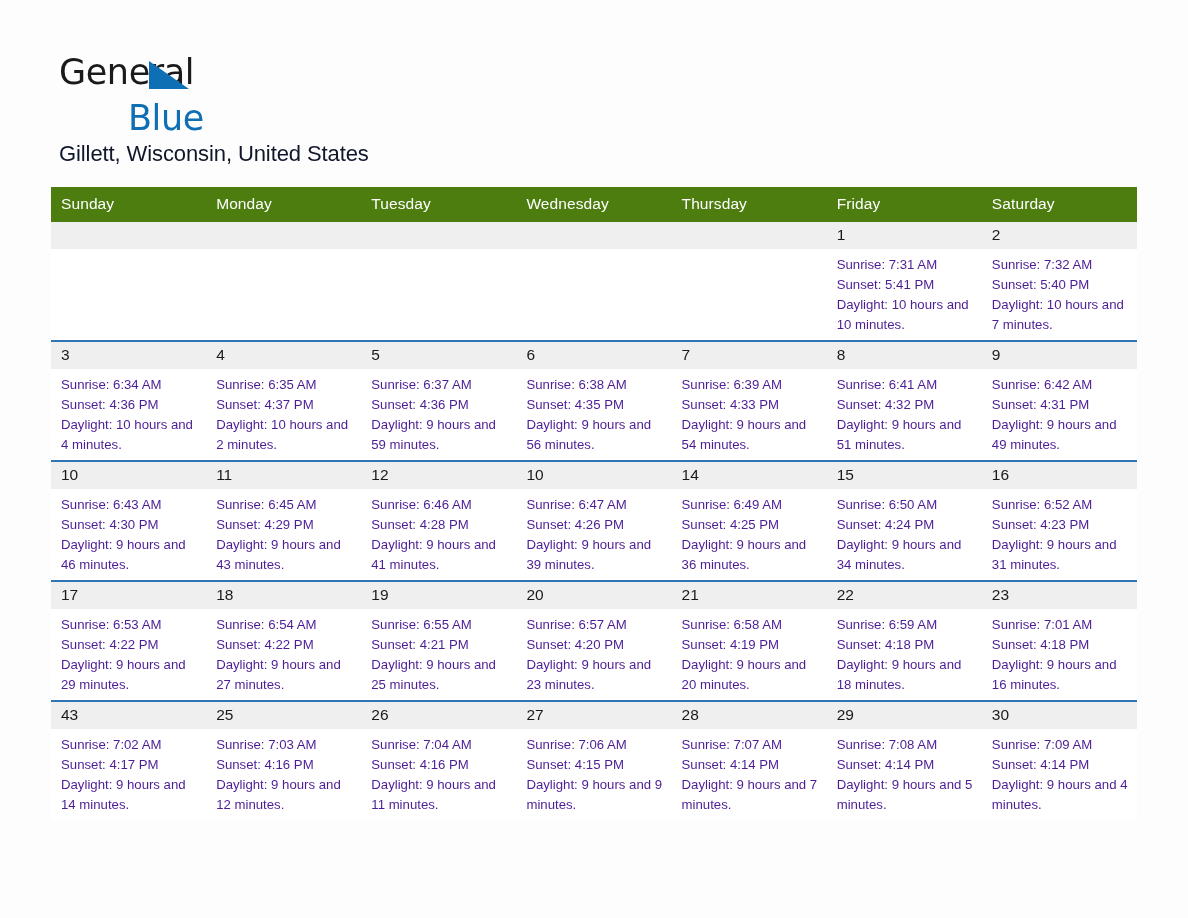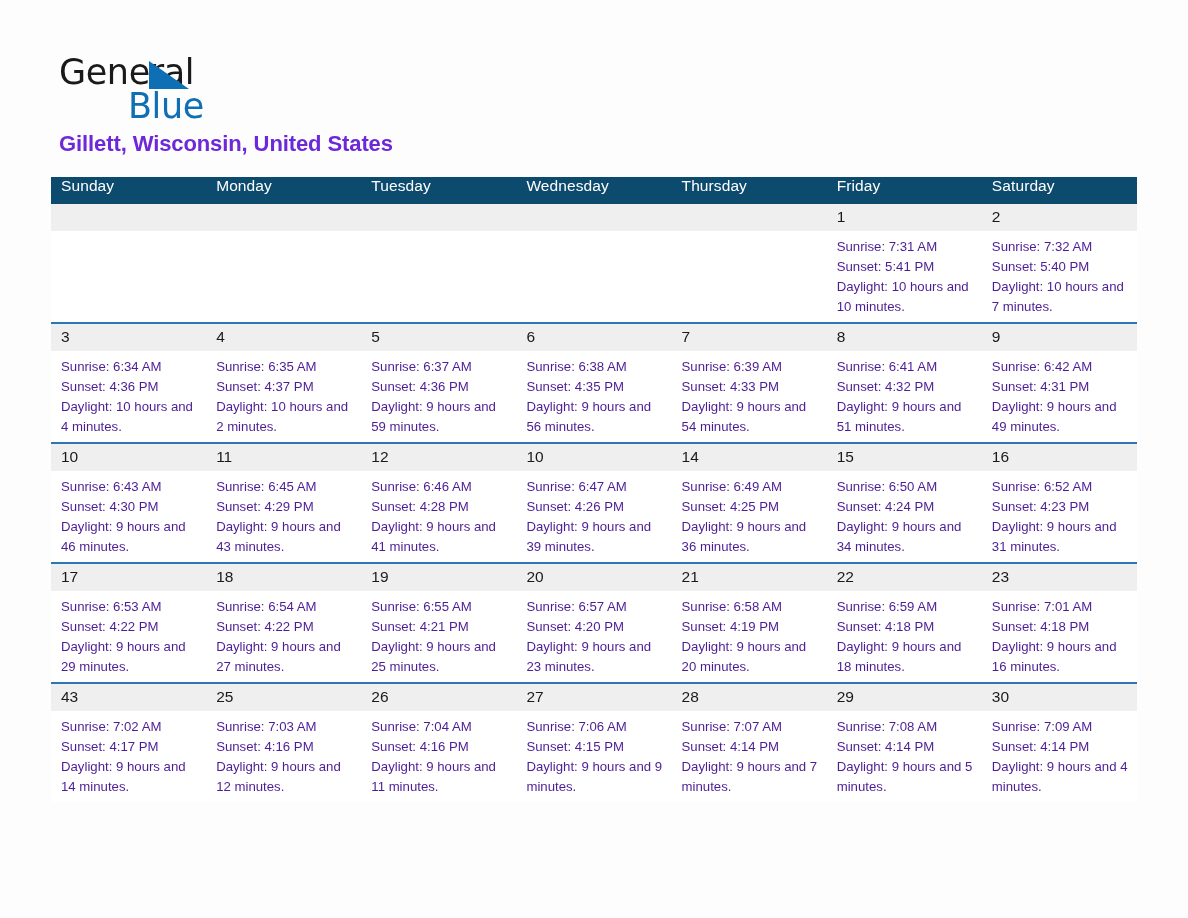--- a/index.html
+++ b/index.html
@@ -51,62 +51,62 @@
     left: 90px;
     top: 16px;
     width: 0;
     height: 0;
     border-left: 40px solid #0f6fb5;
     border-top: 28px solid transparent;
   }
   .logo-blue {
     position: absolute;
     left: 69px;
-    top: 44px;
+    top: 56px;
     font-size: 35px;
     color: #0f6fb5;
     letter-spacing: -0.4px;
     font-family: "DejaVu Sans", sans-serif;
     font-weight: 400;
   }
   .title-block {
     text-align: right;
     padding-top: 2px;
   }
   .cal-title {
     font-size: 39px;
     font-weight: 400;
     color: #000;
     line-height: 1.15;
     letter-spacing: -0.2px;
   }
   .cal-subtitle {
     font-size: 22px;
-    font-weight: 700;
-    color: #6d28d9;
-    margin-top: 4px;
+    font-weight: 400;
+    color: #0f172a;
+    margin-top: 14px;
     letter-spacing: -0.1px;
   }
 
   
   .cal-wrap {
     margin: 20px 51px 0 51px;
   }
   table.calendar {
     width: 1086px;
     border-collapse: collapse;
     table-layout: fixed;
   }
   table.calendar th {
-    background: #0c4a6e;
+    background: #4d7c0f;
     color: #ffffff;
     font-size: 15.5px;
     font-weight: 400;
     text-align: left;
-    padding: 0 0 9px 10px;
+    padding: 8px 0 9px 10px;
     height: 16px;
     letter-spacing: 0.1px;
   }
   td.daycell {
     vertical-align: top;
     padding: 0;
     border-top: 2px solid #2e75b6;
     height: 118px;
     background: #ffffff;
   }

